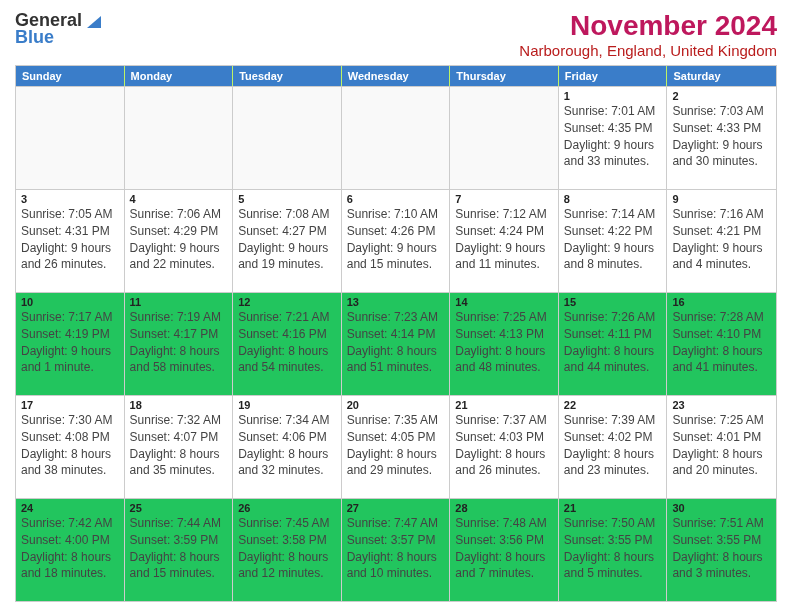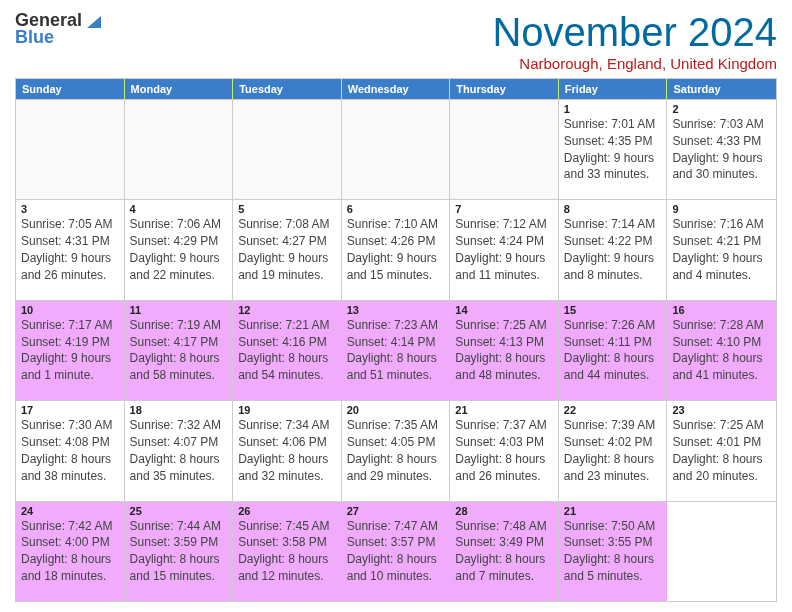--- a/index.html
+++ b/index.html
@@ -35,23 +35,23 @@
     .logo-triangle {
       width: 18px;
       height: 18px;
       overflow: visible;
       margin-left: 3px;
     }
     .title-block {
       text-align: right;
     }
     .month-title {
-      font-size: 40px;
-      font-weight: normal;
-      color: #0369a1;
+      font-size: 28px;
+      font-weight: bold;
+      color: #be185d;
     }
     .location-title {
       font-size: 15px;
       color: #b91c1c;
     }
     .calendar {
       flex: 1;
       display: flex;
       flex-direction: column;
       border: 1px solid #ccc;
@@ -89,21 +89,21 @@
       background: #fff;
       overflow: hidden;
     }
     .cal-cell:last-child {
       border-right: none;
     }
     .cal-cell.empty {
       background: #f9f9f9;
     }
     .cal-cell.shaded {
-      background: #f0abfc;
+      background: #22c55e;
     }
     .day-num {
       font-size: 11px;
       font-weight: bold;
       color: #222;
       display: block;
       margin-bottom: 1px;
     }
     .cell-info {
       line-height: 1.4;
@@ -341,27 +341,34 @@
           <div class="cal-cell shaded">
             <span class="day-num">27</span>
             <div class="cell-info">Sunrise: 7:47 AM
 Sunset: 3:57 PM
 Daylight: 8 hours
 and 10 minutes.</div>
           </div>
           <div class="cal-cell shaded">
             <span class="day-num">28</span>
             <div class="cell-info">Sunrise: 7:48 AM
-Sunset: 3:49 PM
+Sunset: 3:56 PM
 Daylight: 8 hours
 and 7 minutes.</div>
           </div>
           <div class="cal-cell shaded">
             <span class="day-num">21</span>
             <div class="cell-info">Sunrise: 7:50 AM
 Sunset: 3:55 PM
 Daylight: 8 hours
 and 5 minutes.</div>
+          </div>
+          <div class="cal-cell shaded">
+            <span class="day-num">30</span>
+            <div class="cell-info">Sunrise: 7:51 AM
+Sunset: 3:55 PM
+Daylight: 8 hours
+and 3 minutes.</div>
           </div>
         </div>
       </div>
   </div>
 </div>
 
 </body></html>

